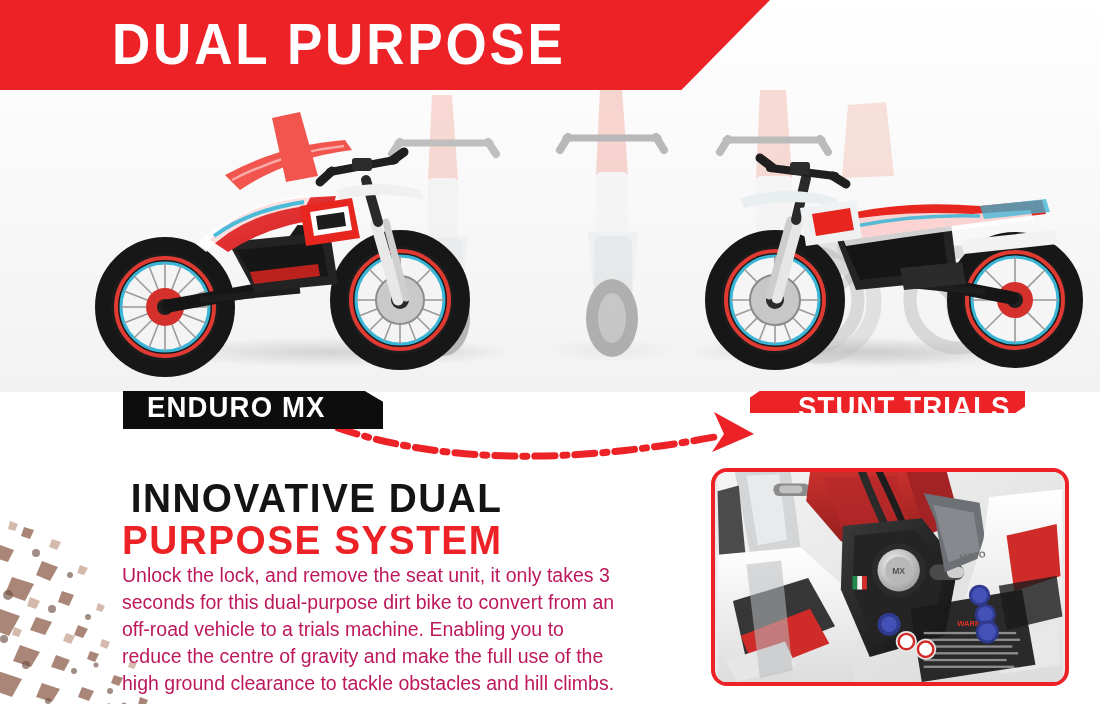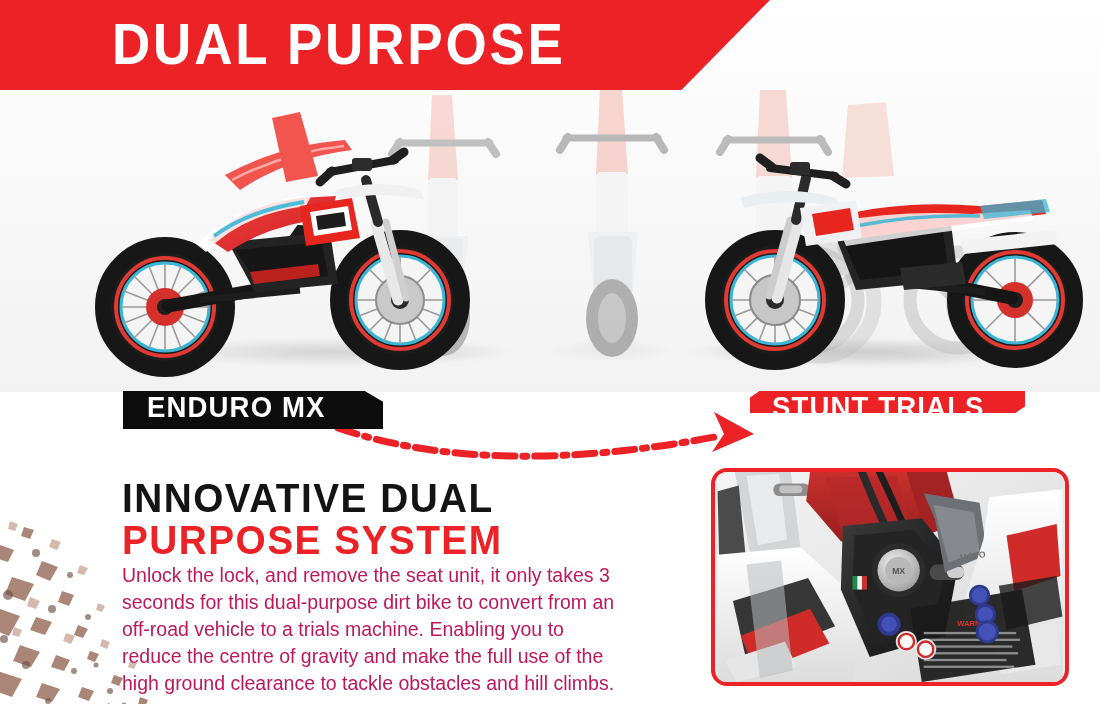--- a/index.html
+++ b/index.html
@@ -77,37 +77,38 @@
     background: #0d0d0d;
     clip-path: polygon(0 0, 93% 0, 100% 28%, 100% 100%, 0 100%);
     padding-left: 24px;
   }
 
   .badge-stunt {
     left: 750px; top: 391px;
     width: 275px; height: 22px;
     background: var(--brand);
     clip-path: polygon(3.5% 0, 100% 0, 100% 70%, 96.5% 100%, 0 100%, 0 30%);
-    padding-left: 22px;
+    padding-left: 48px;
   }
 
   
   .arrow-layer {
     position: absolute;
     left: 330px; top: 400px;
     width: 440px; height: 60px;
     z-index: 5;
   }
   .arrow-layer svg { display: block; }
 
   
   .headline {
     position: absolute;
     left: 122px; top: 477px;
     z-index: 4;
+    text-align: right;
   }
   .headline-line {
     font-family: "Liberation Sans Narrow", "Liberation Sans", sans-serif;
     font-weight: bold;
     font-size: 40px;
     line-height: 42px;
     letter-spacing: 1.5px;
     transform: scaleX(0.97);
     transform-origin: left center;
     white-space: nowrap;

